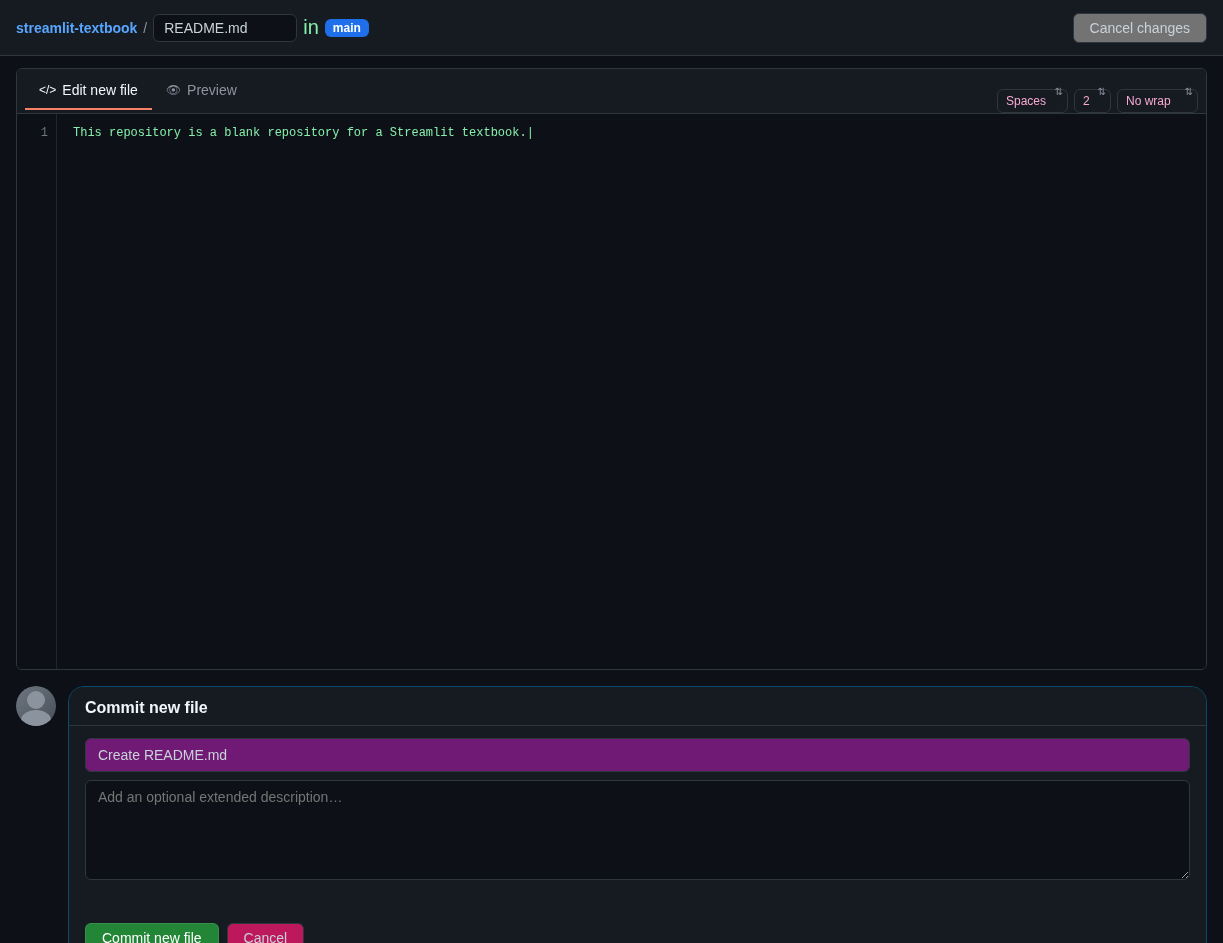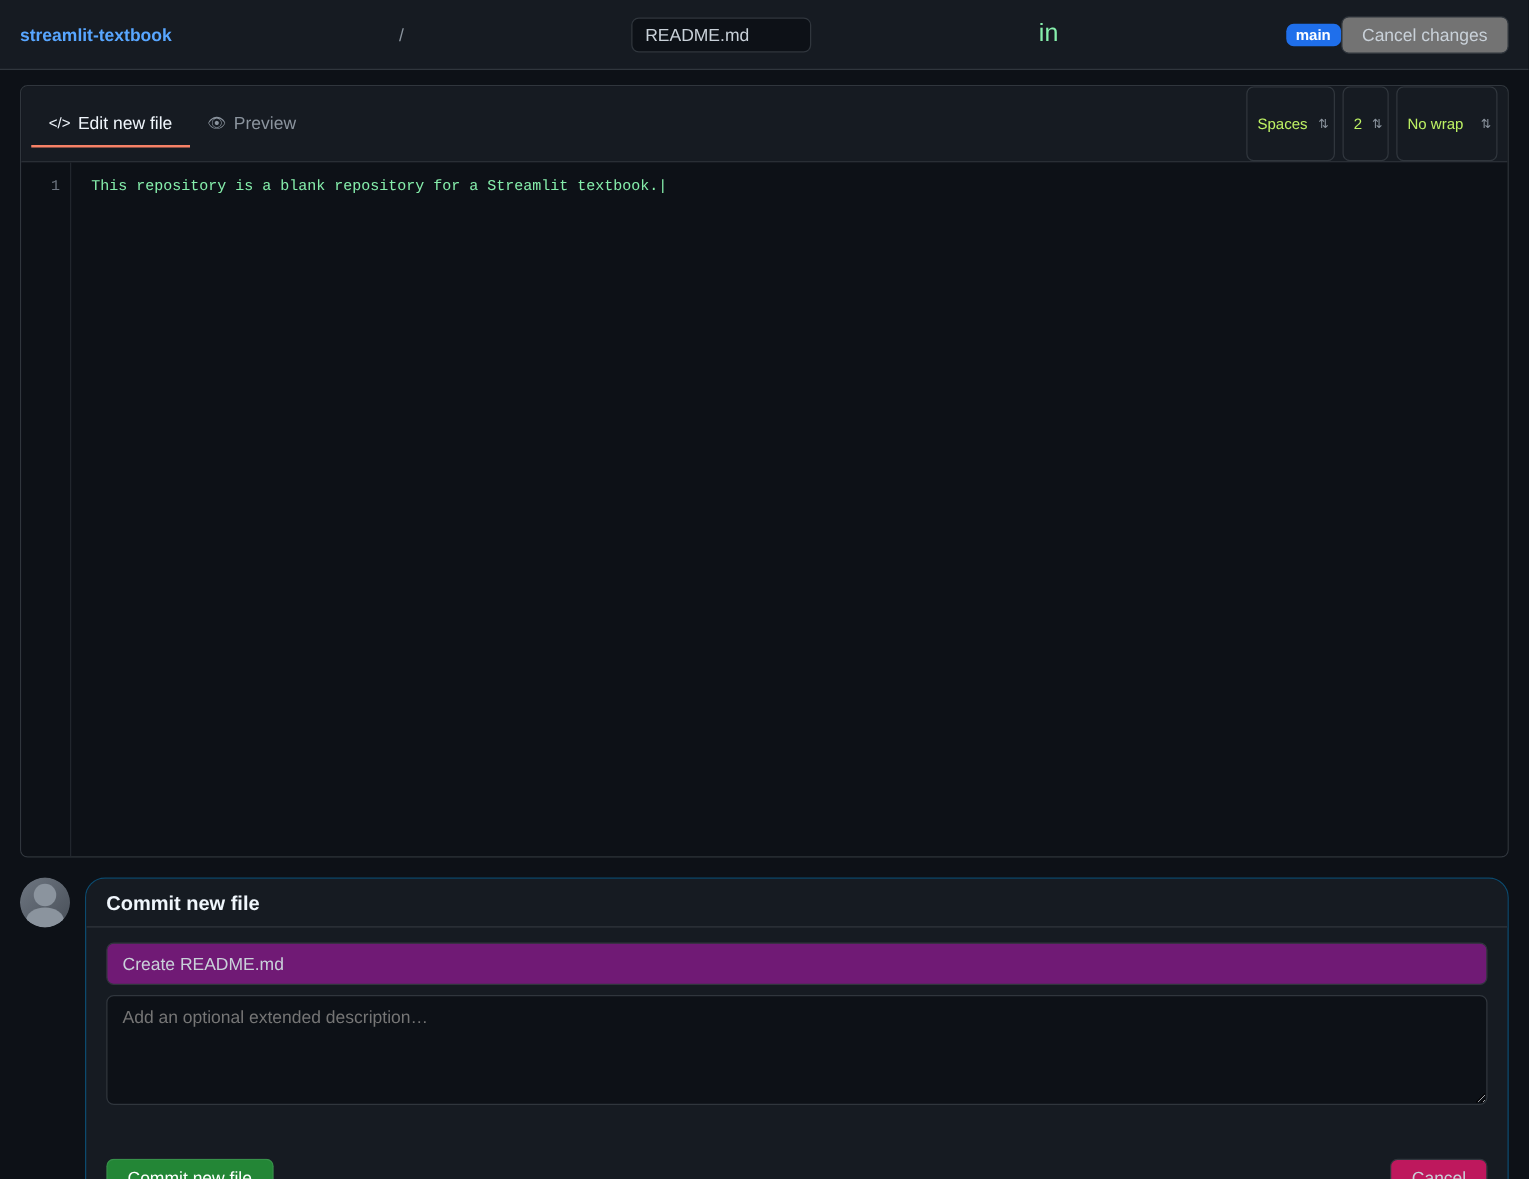--- a/index.html
+++ b/index.html
@@ -1,15 +1,15 @@
 <!DOCTYPE html>
 <html><head>
   <meta charset="utf-8">
   <style>
-    * { box-sizing: border-box; margin: 0; padding: 0; justify-content: space-between; }
+    * { box-sizing: border-box; margin: 0; padding: 0; }
 
     body {
       background-color: #0d1117;
       color: #c9d1d9;
       font-family: -apple-system, BlinkMacSystemFont, "Segoe UI", Helvetica, Arial, sans-serif;
       font-size: 14px;
       min-height: 943px;
     }
 
     
@@ -120,27 +120,28 @@
       margin-left: auto;
       display: flex;
       align-items: center;
       gap: 6px;
     }
 
     .toolbar-select {
       background-color: #161b22;
       border: 1px solid #30363d;
       border-radius: 6px;
-      color: #bef264;
-      padding: 22px 8px;
+      color: #f9a8d4;
+      padding: 4px 8px;
       font-size: 12px;
       cursor: pointer;
       appearance: none;
       -webkit-appearance: none;
       padding-right: 20px;
+      margin-top: 20px;
     }
 
     .select-wrapper {
       position: relative;
       display: inline-block;
     }
 
     .select-wrapper::after {
       content: "⇅";
       position: absolute;
@@ -258,21 +259,21 @@
     }
 
     .commit-description-input {
       width: 100%;
       background-color: #0d1117;
       border: 1px solid #30363d;
       border-radius: 6px;
       color: #ec4899;
       padding: 8px 12px;
       font-size: 14px;
-      height: 88px;
+      height: 100px;
       resize: vertical;
       outline: none;
       font-family: inherit;
     }
 
     .commit-form-body {
       padding: 0 16px 16px 16px;
     }
 
     .commit-actions {

